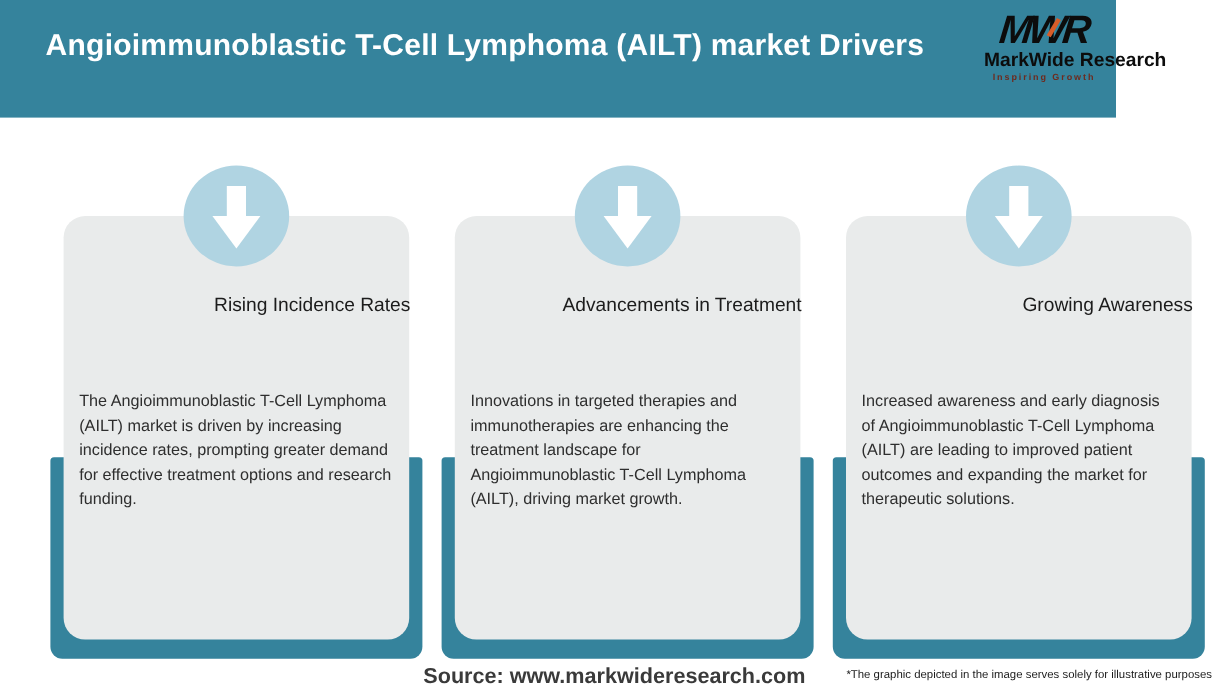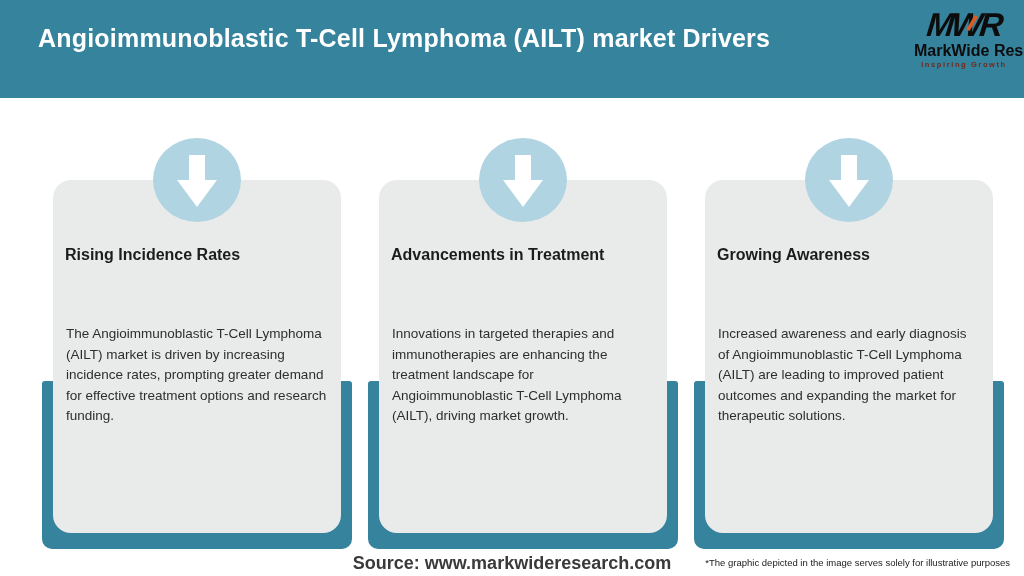--- a/index.html
+++ b/index.html
@@ -20,21 +20,21 @@
     width: 1024px;
     height: 576px;
     background: #ffffff;
     overflow: hidden;
   }
 
   
   .header {
     position: absolute;
     left: 0; top: 0;
-    width: 1024px; height: 98px;
+    width: 930px; height: 98px;
     background: var(--teal);
   }
   .header-title {
     position: absolute;
     left: 38px; top: 24px;
     color: #ffffff;
     font-size: 25px;
     font-weight: bold;
     letter-spacing: 0.2px;
     white-space: nowrap;
@@ -98,25 +98,25 @@
   }
   .card {
     position: absolute;
     left: 11px; top: 42px;
     width: 288px; height: 353px;
     background: var(--card-bg);
     border-radius: 18px;
   }
   .card-title {
     position: absolute;
-    left: 12px; top: 66px;
+    left: 1px; top: 66px;
     width: 100%;
-    text-align: left;
+    text-align: right;
     font-size: 16px;
-    font-weight: bold;
+    font-weight: normal;
     color: var(--text-dark);
   }
   .card-desc {
     position: absolute;
     left: 13px; right: 12px; top: 144px;
     font-size: 13.5px;
     line-height: 20.6px;
     color: var(--body-text);
   }
   .arrow-circle {

